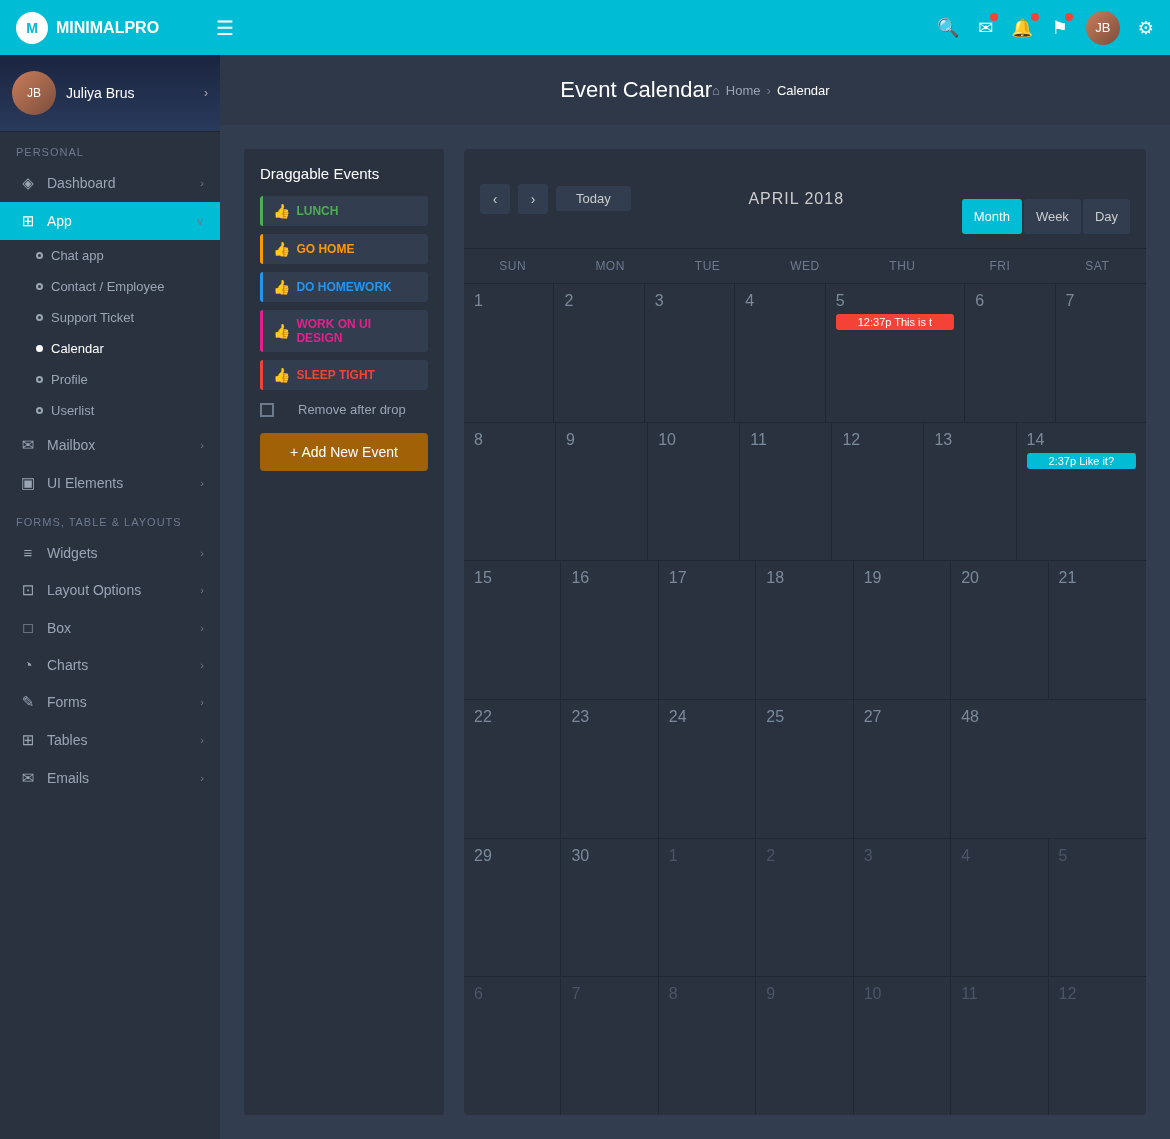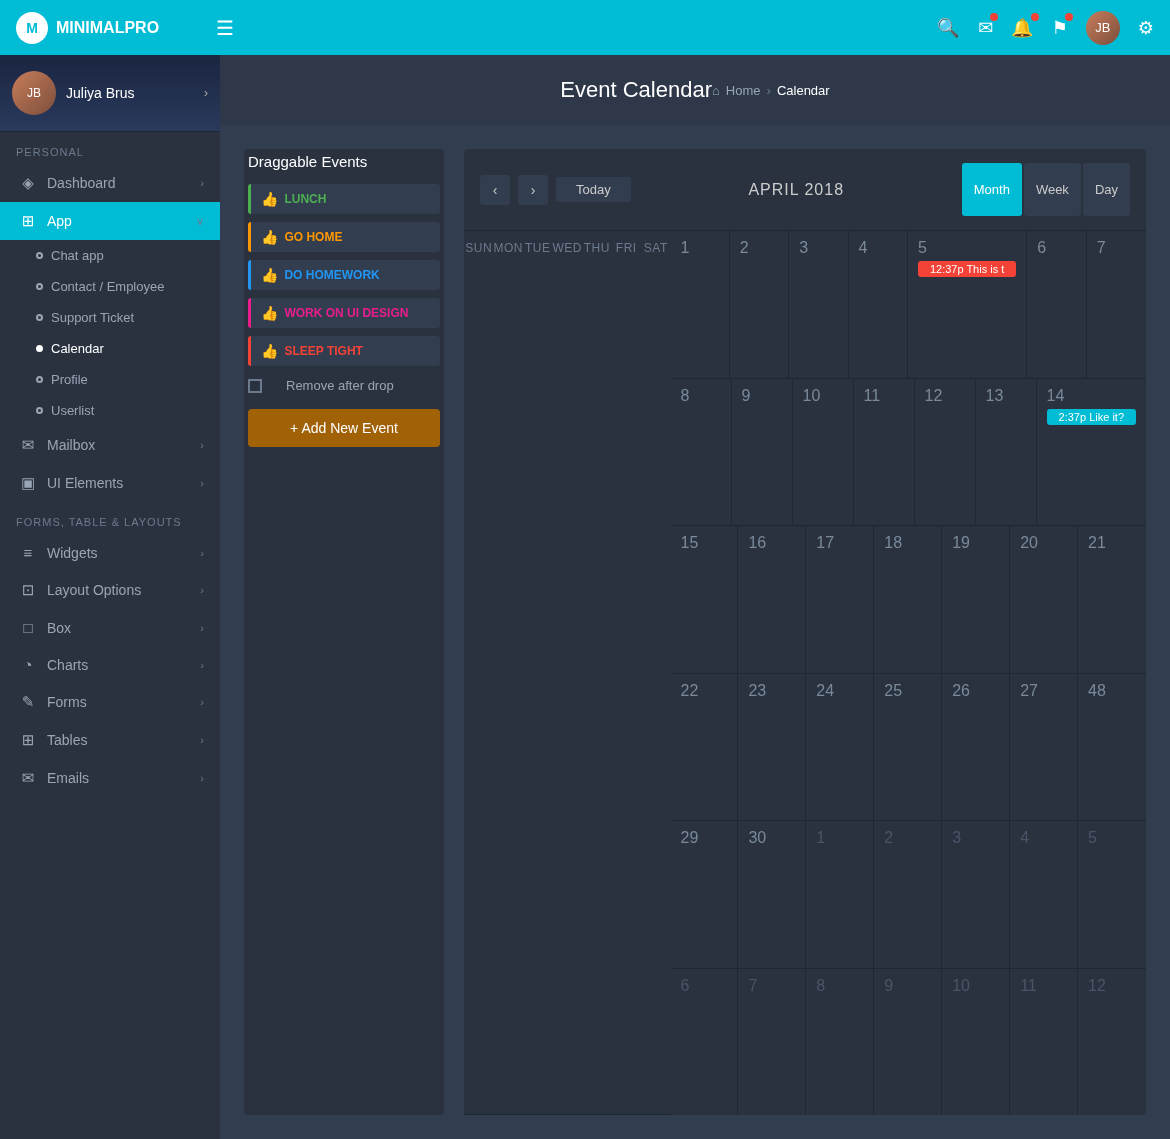--- a/index.html
+++ b/index.html
@@ -199,21 +199,21 @@
       display: flex;
       gap: 20px;
     }
 
     
     .events-panel {
       width: 200px;
       flex-shrink: 0;
       background: #2a3240;
       border-radius: 4px;
-      padding: 4px;
+      padding: 16px;
     }
     .events-panel-title {
       color: #fff;
       font-size: 15px;
       font-weight: 500;
       margin-bottom: 14px;
     }
     .draggable-event {
       padding: 7px 10px;
       margin-bottom: 8px;
@@ -305,38 +305,39 @@
       color: #ccc;
       font-size: 16px;
       font-weight: 500;
       letter-spacing: 1px;
     }
     .cal-view-btns {
       display: flex;
       gap: 2px;
     }
     .cal-view-btn {
-      padding: 19px 12px;
+      padding: 10px 12px;
       background: #323d4f;
       border: none;
       color: #ccc;
       font-size: 13px;
       cursor: pointer;
       border-radius: 3px;
+      margin-top: 36px;
     }
     .cal-view-btn.active {
       background: #00bcd4;
       color: #fff;
     }
 
     
     .cal-grid {
       flex: 1;
       display: flex;
-      flex-direction: row;
+      flex-direction: column;
     }
     .cal-header-row {
       display: grid;
       grid-template-columns: repeat(7, 1fr);
       border-bottom: 1px solid #1e2736;
     }
     .cal-header-cell {
       padding: 10px 0;
       text-align: center;
       font-size: 12px;
@@ -365,21 +366,21 @@
     }
     .cal-day:last-child { border-right: none; }
     .cal-day.other-month .day-num { color: #4a5568; }
     .day-num {
       font-size: 16px;
       color: #7a8a9a;
       font-weight: 300;
     }
     .cal-event-pill {
       margin-top: 4px;
-      padding: 2px 12px;
+      padding: 2px 22px;
       border-radius: 3px;
       font-size: 11px;
       color: #fff;
       white-space: nowrap;
       overflow: hidden;
       text-overflow: ellipsis;
     }
     .pill-red { background: #f44336; }
     .pill-cyan { background: #00bcd4; }
   </style>
@@ -658,23 +659,20 @@
                 <div class="cal-day">
                   <div class="day-num">23</div>
                 </div>
                 <div class="cal-day">
                   <div class="day-num">24</div>
                 </div>
                 <div class="cal-day">
                   <div class="day-num">25</div>
                 </div>
                 <div class="cal-day">
-                  <div class="day-num">26</div>
-                </div>
-                <div class="cal-day">
                   <div class="day-num">27</div>
                 </div>
                 <div class="cal-day">
                   <div class="day-num">48</div>
                 </div>
               </div>
               <div class="cal-week">
                 <div class="cal-day">
                   <div class="day-num">29</div>
                 </div>

